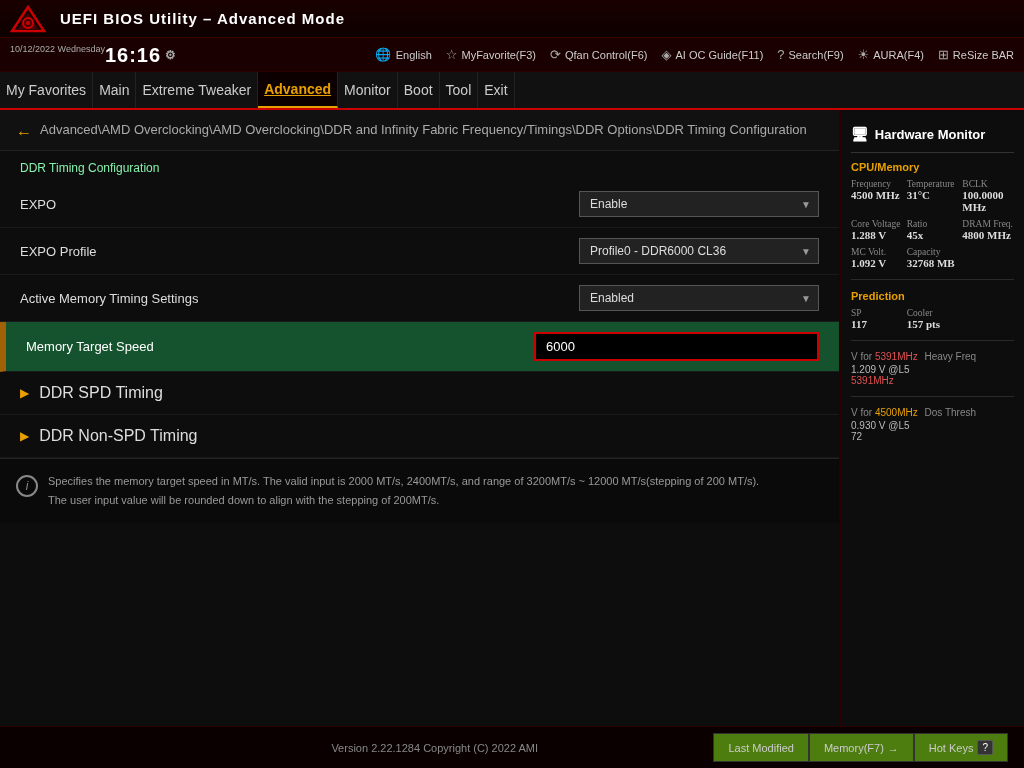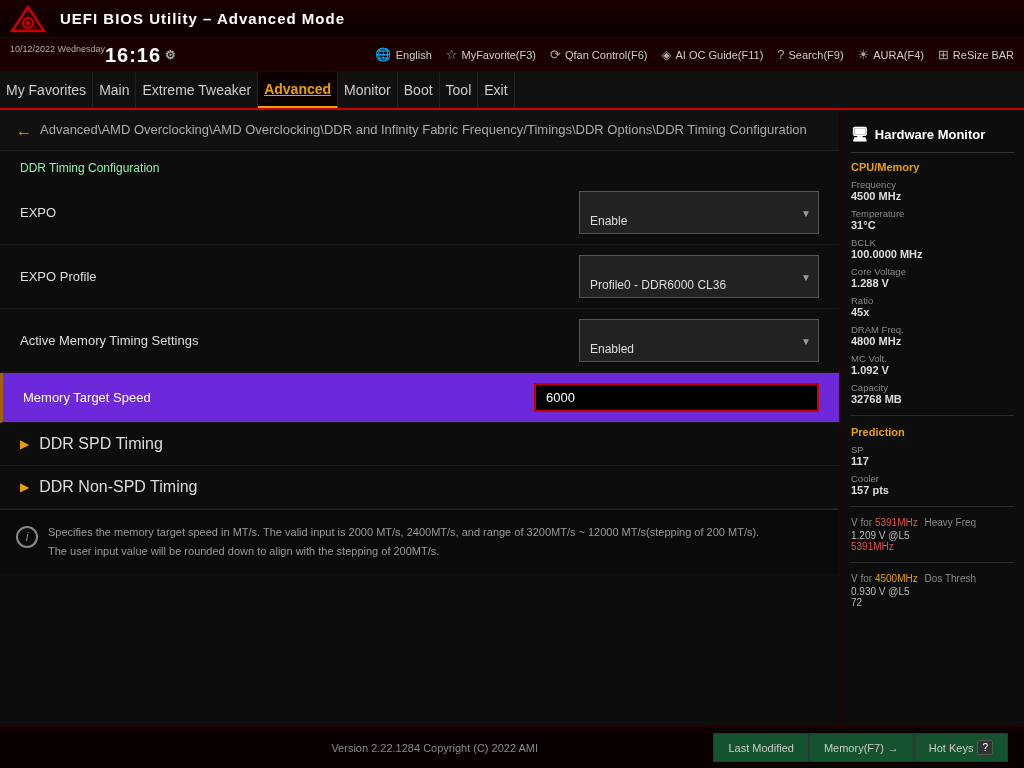--- a/index.html
+++ b/index.html
@@ -159,40 +159,40 @@
 
     
     .config-row {
       display: flex;
       align-items: center;
       padding: 10px 20px;
       border-bottom: 1px solid #1a1a1a;
       min-height: 46px;
     }
     .config-row.selected {
-      background: #6d28d9;
-      border-left: 3px solid #a16207;
+      background: #14532d;
+      border-left: 6px solid #a16207;
     }
     .config-label {
       flex: 1;
       font-size: 13px;
       color: #ddd;
     }
     .config-row.selected .config-label { color: #fff; }
 
     .config-value {
       min-width: 240px;
       text-align: right;
     }
     .dropdown {
       background: #222;
       border: 1px solid #555;
       color: #ddd;
       font-size: 12px;
-      padding: 22px 28px 5px 10px;
+      padding: 5px 28px 5px 10px;
       width: 240px;
       appearance: none;
       cursor: pointer;
       position: relative;
     }
     .dropdown-wrapper {
       position: relative;
       display: inline-block;
     }
     .dropdown-wrapper::after {
@@ -282,23 +282,24 @@
     }
     .hw-title .monitor-icon { font-size: 14px; }
     .hw-section-title {
       color: #e8a000;
       font-size: 11px;
       font-weight: bold;
       margin: 8px 0 6px;
     }
     .hw-grid {
       display: grid;
-      grid-template-columns: 1fr;
+      grid-template-columns: 1fr 1fr 1fr;
       gap: 6px 4px;
       margin-bottom: 4px;
+      font-family: Liberation Serif, serif;
     }
     .hw-cell-label {
       font-size: 9.5px;
       color: #888;
     }
     .hw-cell-value {
       font-size: 11px;
       color: #ddd;
       font-weight: bold;
     }
@@ -339,21 +340,21 @@
       font-size: 11px;
       color: #888;
       text-align: center;
       flex: 1;
     }
     .footer-buttons {
       display: flex;
       gap: 0;
     }
     .footer-btn {
-      background: #14532d;
+      background: #4d7c0f;
       border: 1px solid #333;
       color: #ccc;
       font-size: 11px;
       padding: 6px 14px;
       cursor: pointer;
       display: flex;
       align-items: center;
       gap: 4px;
     }
     .footer-btn .key-badge {

